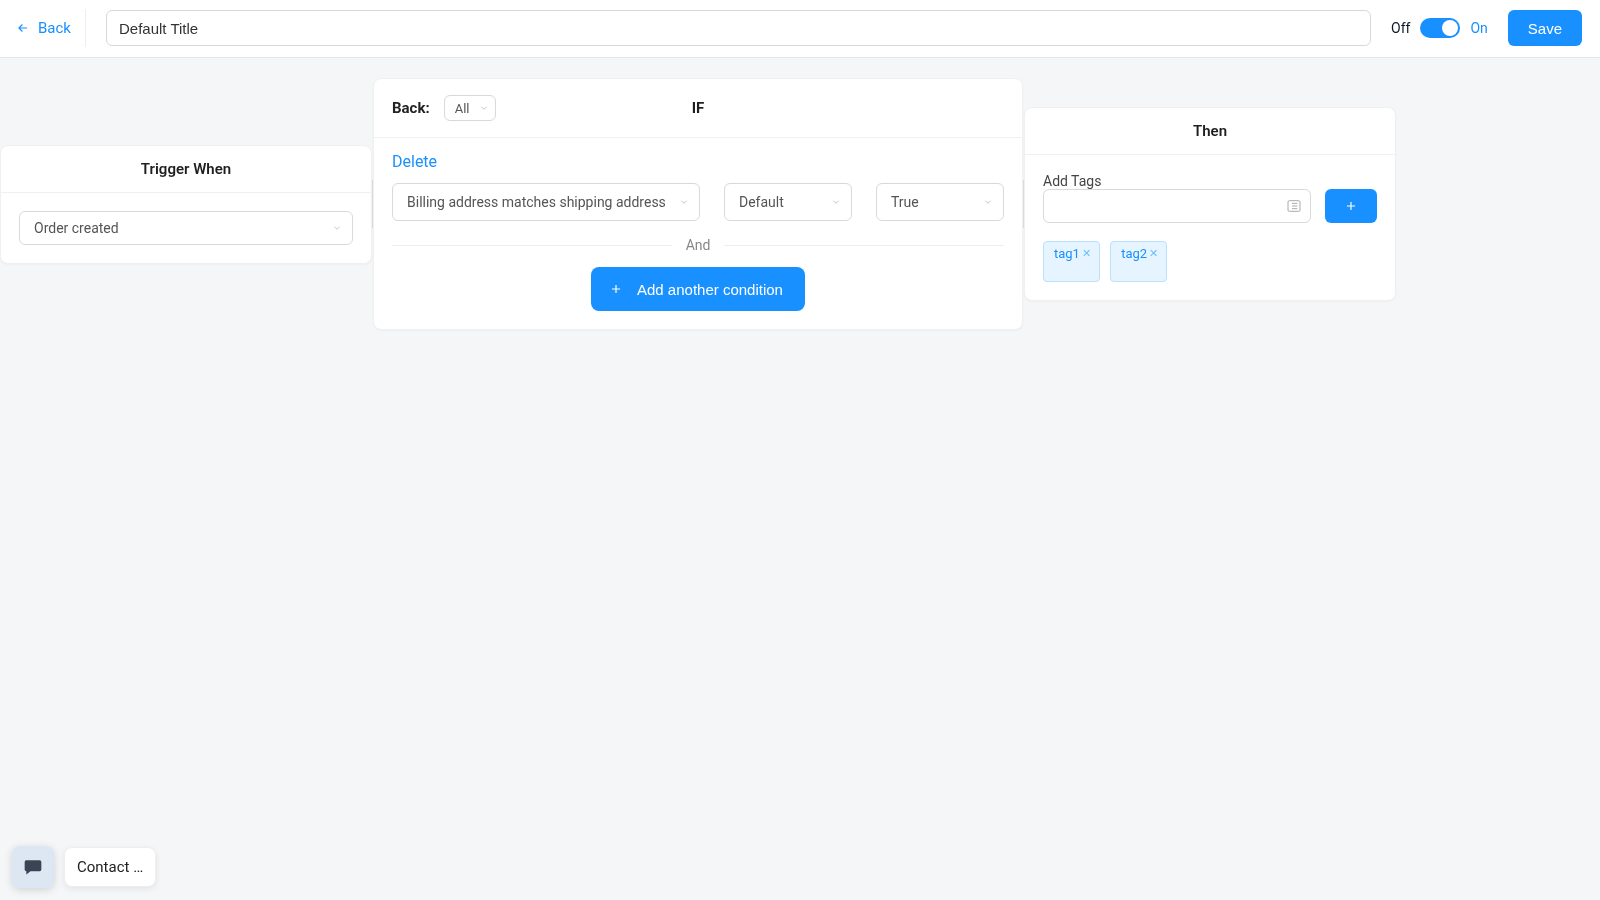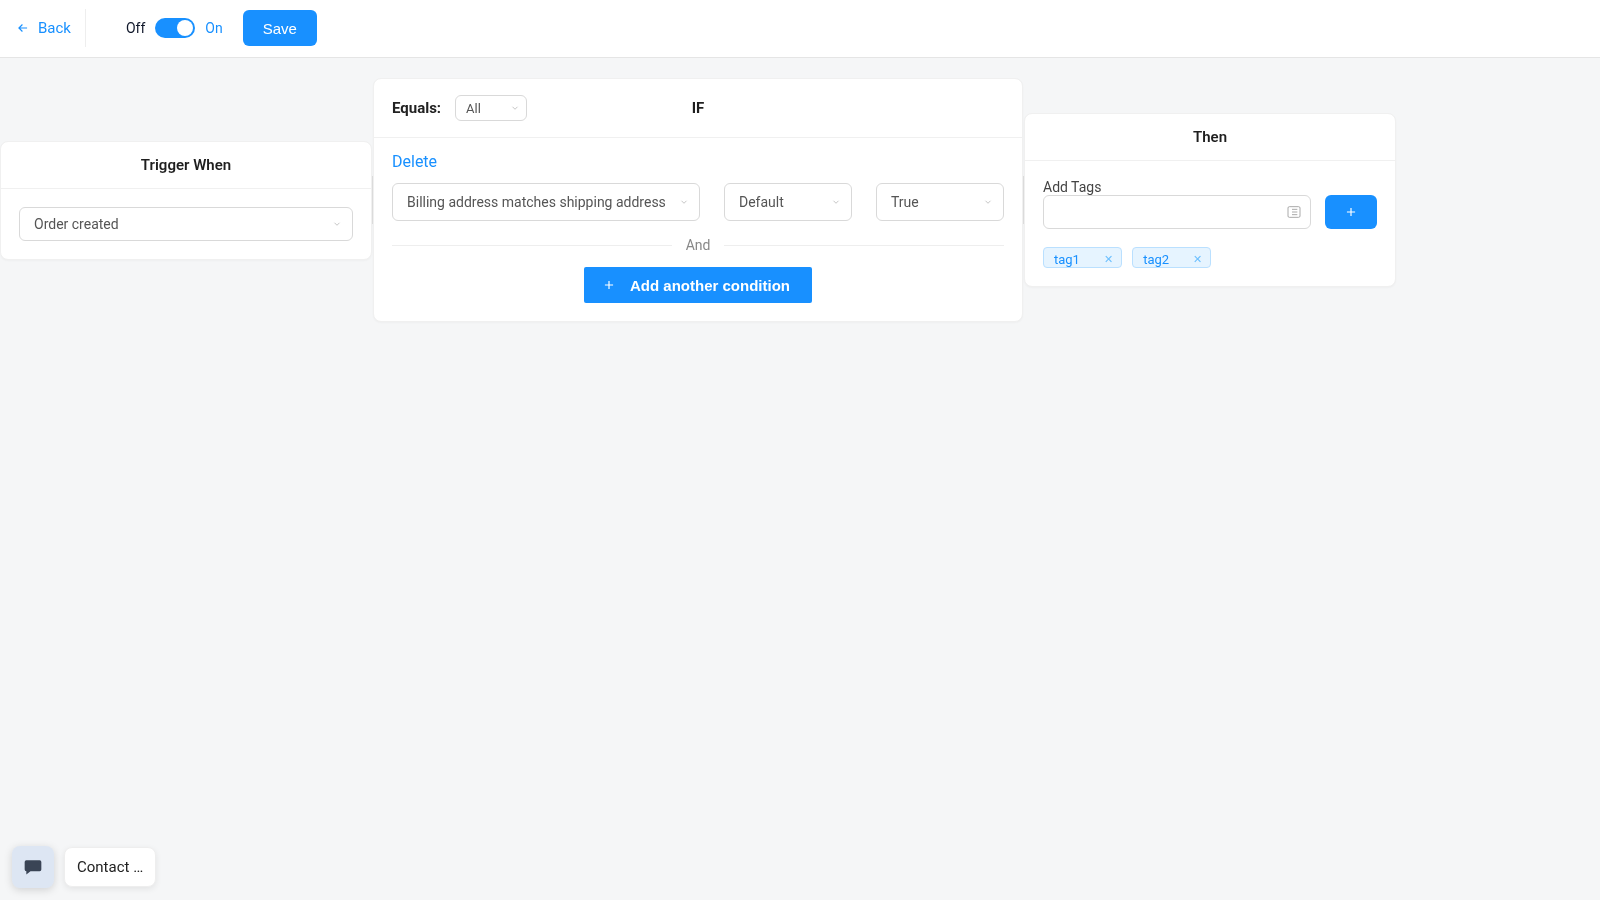--- a/index.html
+++ b/index.html
@@ -170,29 +170,28 @@
     flex: 1;
     height: 1px;
     background: #eee;
   }
   .divider-and span { color: #888; font-size: 14px; }
   .center-row { display:flex; justify-content:center; }
   .add-cond-btn {
     background: #1890ff;
     color: #fff;
     border: none;
-    border-radius: 2px;
-    height: 36px;
+    border-radius: 8px;
+    height: 44px;
     padding: 0 22px 0 18px;
     font-size: 15px;
     cursor: pointer;
     display: inline-flex;
     align-items: center;
     gap: 14px;
-    font-weight: bold;
   }
 
   
   .then-card { width: 372px; }
   .then-body { padding: 18px; }
   .add-tags-label { color: #444; margin-bottom: 0; font-size: 14px; }
   .tag-row { display:flex; gap: 14px; margin-bottom: 18px;}
   .tag-input-wrap {
     flex: 1;
     display: flex;
@@ -218,26 +217,26 @@
     border: none;
     background: #1890ff;
     color: #fff;
     display:flex; align-items:center; justify-content:center;
     cursor:pointer;
   }
   .tag-chips { display:flex; flex-wrap:wrap; gap: 10px; }
   .chip {
     display: inline-flex;
     align-items: center;
-    gap: 24px;
+    gap: 2px;
     background: #e6f4ff;
     color: #1890ff;
     border: 1px solid #bae0ff;
     border-radius: 4px;
-    padding: 4px 8px 0 10px;
+    padding: 4px 8px 20px 10px;
     font-size: 13px;
   }
   .chip .x { cursor:pointer; font-size:11px; color:#6abfff; line-height:1;}
 
   
   .chat-widget {
     position: fixed;
     left: 12px; bottom: 12px;
     display: flex;
     gap: 10px;
@@ -270,20 +269,21 @@
 </head>
 <body>
 
 <div class="header">
   <div class="back-link">
     <svg viewBox="0 0 24 24" fill="none" stroke="currentColor" stroke-width="2">
         <path d="M19 12H5M11 18l-6-6 6-6"></path>
       </svg>
     <span>Back</span>
   </div>
+  <input class="title-input" value="Default Title" style="">
   <div class="toggle-wrap">
     <span class="toggle-label">Off</span>
     <div class="switch"></div>
     <span class="toggle-label on">On</span>
   </div>
   <button class="save-btn">Save</button>
 </div>
 
 <div class="canvas">
 
@@ -296,22 +296,22 @@
             <path d="M6 9l6 6 6-6"></path>
           </svg>
       </div>
     </div>
   </div>
 
   <div class="connector"></div>
 
   <div class="card cond-card">
     <div class="cond-header">
-      <span class="match-label">Equals:</span>
-      <div class="select small" style="width:72px">
+      <span class="match-label">Back:</span>
+      <div class="select small" style="width:52px">
         <span>All</span>
         <svg class="chev" viewBox="0 0 24 24" fill="none" stroke="currentColor" stroke-width="2">
             <path d="M6 9l6 6 6-6"></path>
           </svg>
       </div>
       <span class="if-label">IF</span>
     </div>
     <div class="cond-body">
       <span class="delete-link">Delete</span>
       <div class="cond-row">

